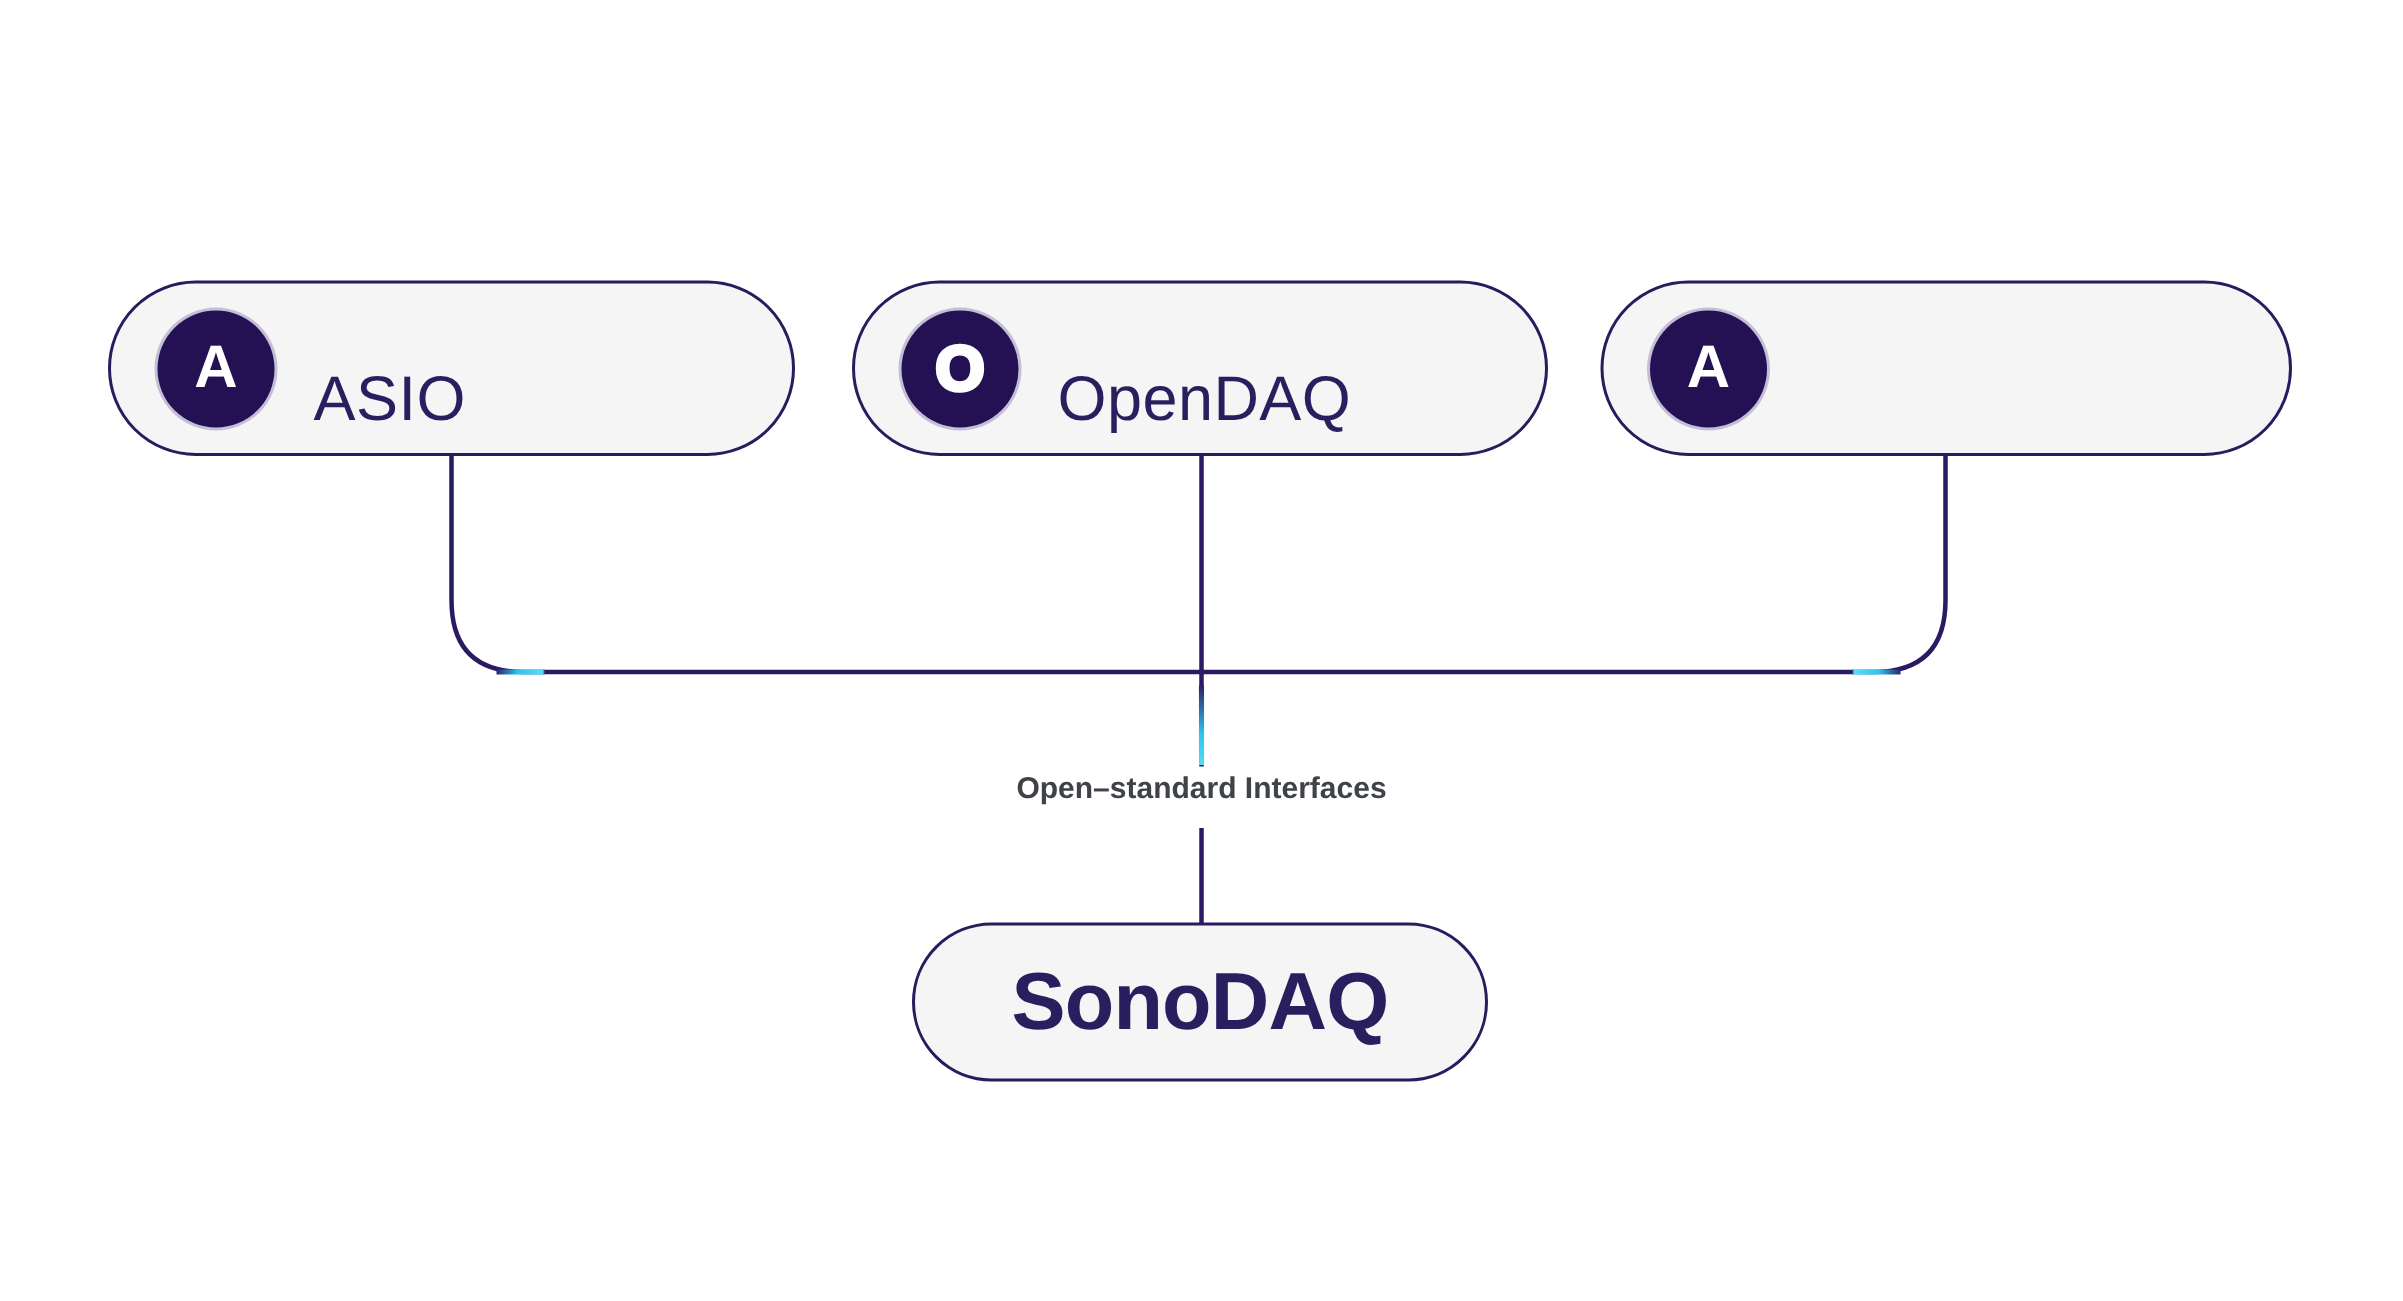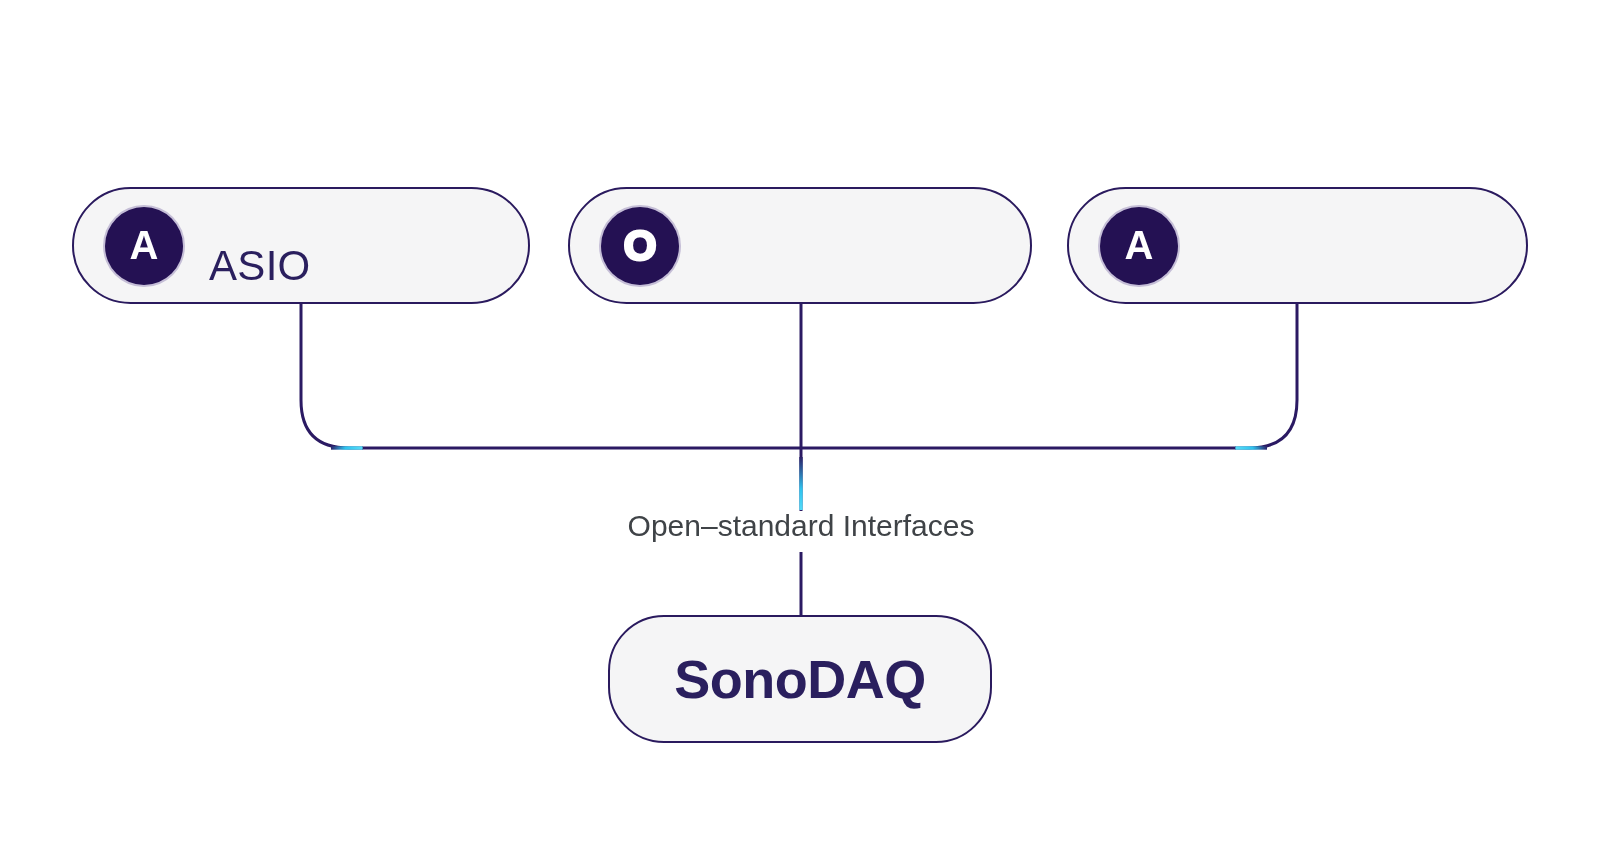--- a/index.html
+++ b/index.html
@@ -49,28 +49,29 @@
     letter-spacing: 0.3px;
     white-space: nowrap;
     margin-top: 40px;
   }
 
   .connector-label {
     position: absolute;
     left: 801px;
     top: 507px;
     transform: translateX(-50%);
-    font-size: 30px;
+    font-size: 20px;
     line-height: 38px;
     color: #3f4347;
     white-space: nowrap;
+    font-weight: bold;
   }
 
   .node.bottom {
-    left: 608px; top: 615px; width: 384px; height: 128px;
+    left: 608px; top: 615px; width: 384px; height: 106px;
     justify-content: center;
     border-radius: 56px;
     text-align: right;
   }
   .bottom-label {
     font-size: 54px;
     font-weight: 700;
     color: #2a1f5e;
     letter-spacing: -0.5px;
     white-space: nowrap;
@@ -115,20 +116,21 @@
     <div class="badge">
       <span>A</span>
     </div>
     <div class="node-label">ASIO</div>
   </div>
 
   <div class="node top n2">
     <div class="badge fat-o">
       <span>O</span>
     </div>
+    <div class="node-label">OpenDAQ</div>
   </div>
 
   <div class="node top n3">
     <div class="badge">
       <span>A</span>
     </div>
   </div>
 
   <div class="connector-label">Open–standard Interfaces</div>
 

